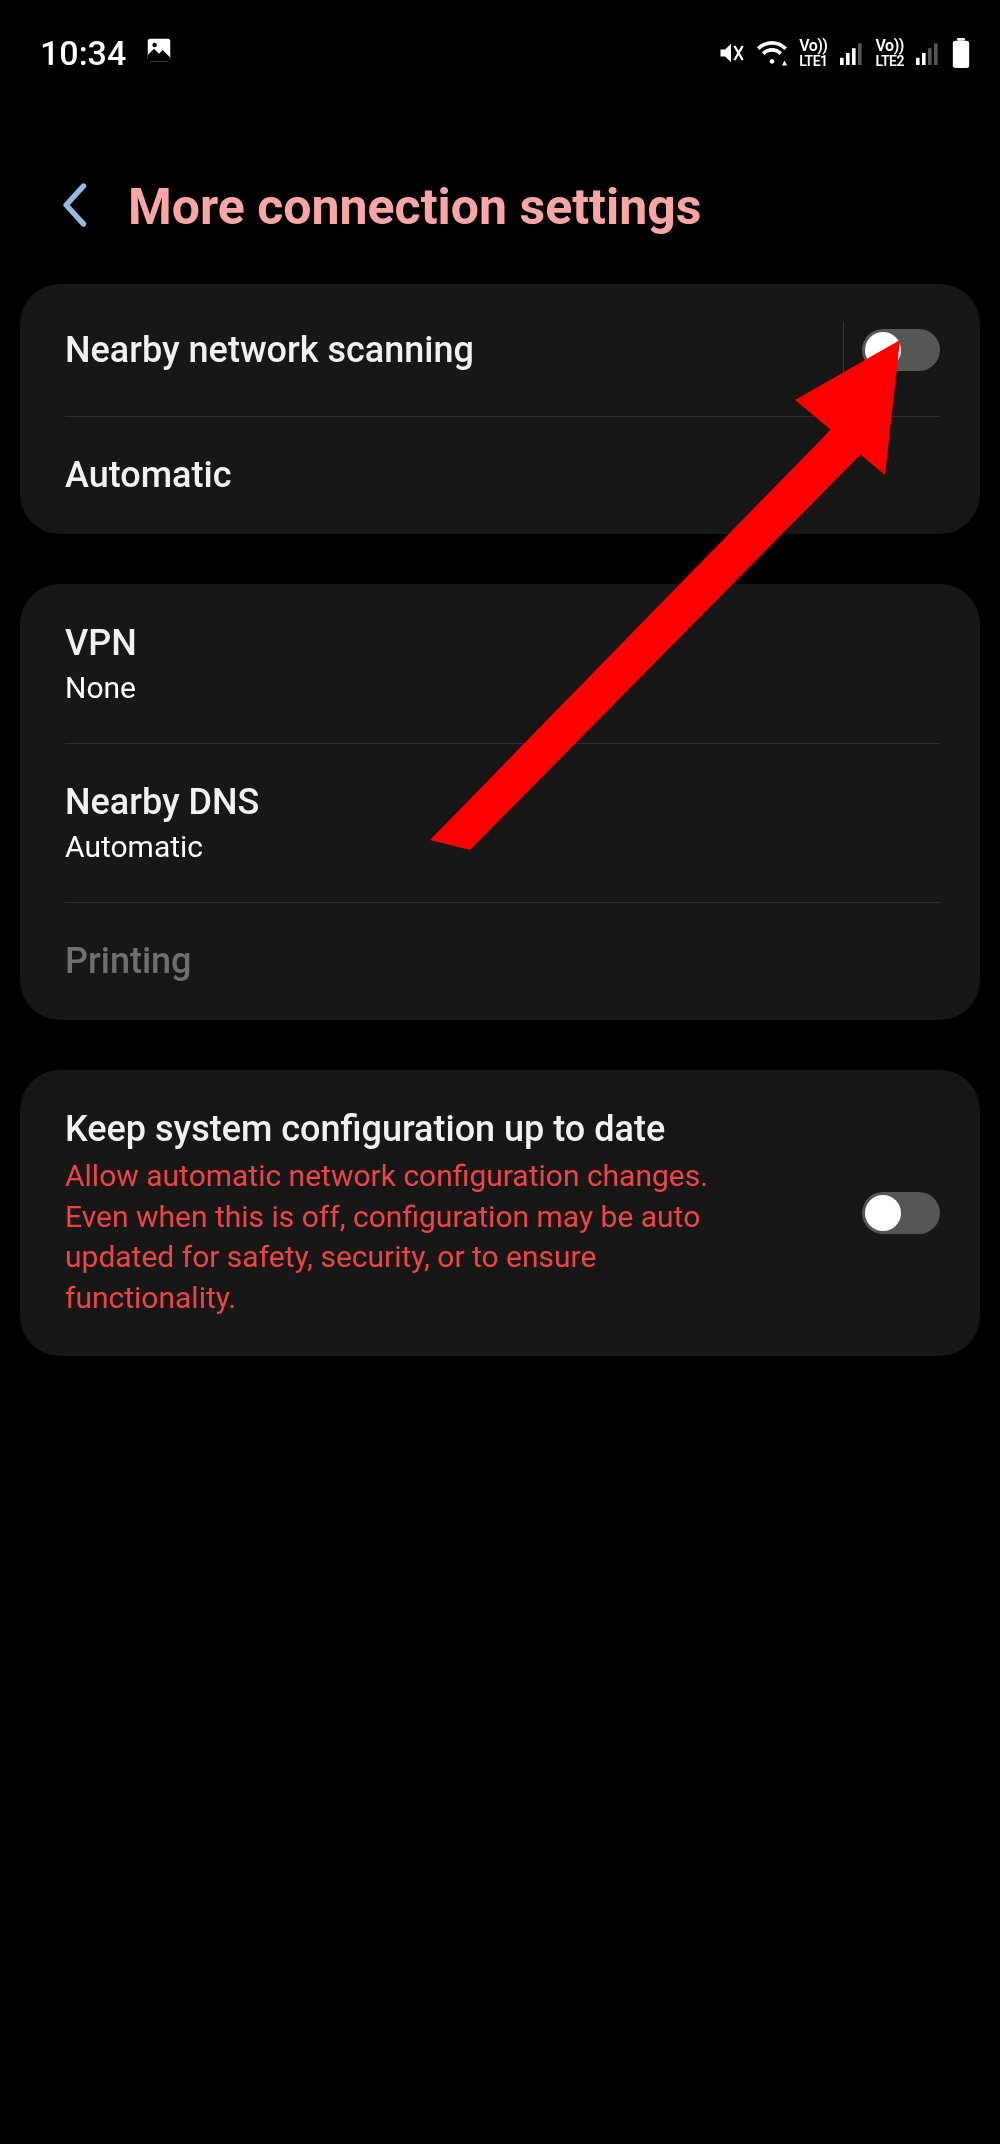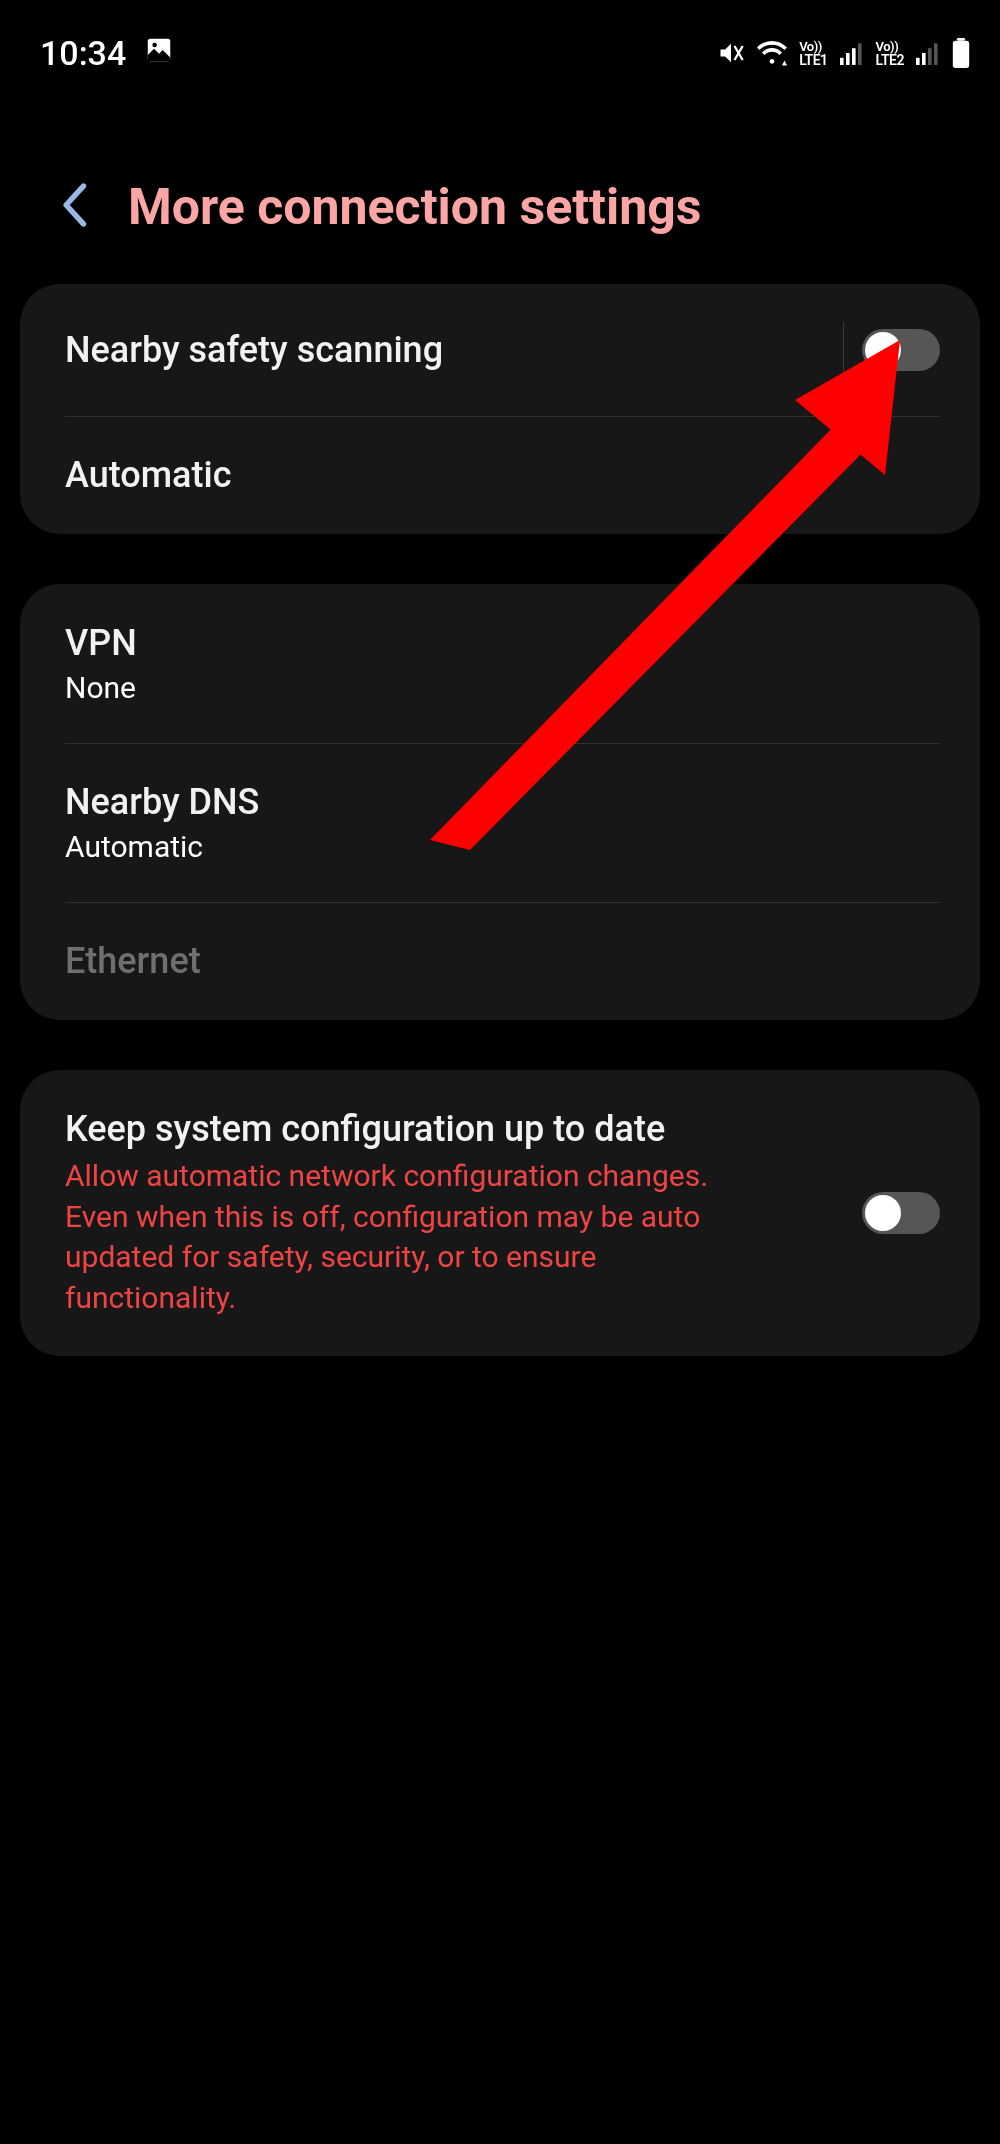--- a/index.html
+++ b/index.html
@@ -39,21 +39,21 @@
   .status-right svg { display: block; }
   .lte-block {
     display: flex;
     flex-direction: column;
     align-items: flex-start;
     line-height: 1;
     font-size: 14px;
     font-weight: 600;
     letter-spacing: -0.5px;
   }
-  .lte-block .vo { font-size: 13px; }
+  .lte-block .vo { font-size: 16px; }
 
   
   .header {
     display: flex;
     align-items: center;
     gap: 40px;
     padding: 90px 60px 48px 60px;
   }
   .header-title {
     font-size: 50px;
@@ -211,21 +211,21 @@
       <path d="M14 2 L3 14 L14 26" stroke="#9ab8e6" stroke-width="3.5" stroke-linecap="round" stroke-linejoin="round"></path>
     </svg>
   </span>
   <span class="header-title">More connection settings</span>
 </div>
 
 <div class="card">
 
   <div class="row">
     <div class="row-text">
-      <span class="row-title">Nearby safety scanning</span>
+      <span class="row-title">Nearby network scanning</span>
     </div>
     <div class="toggle-wrap">
       <span class="toggle-sep"></span>
       <span class="toggle"></span>
     </div>
   </div>
 
   <div class="row">
     <div class="row-text">
       <span class="row-title">Automatic</span>
@@ -244,21 +244,21 @@
 
   <div class="row">
     <div class="row-text">
       <span class="row-title">Nearby DNS</span>
       <span class="row-sub">Automatic</span>
     </div>
   </div>
 
   <div class="row">
     <div class="row-text">
-      <span class="row-title disabled">Ethernet</span>
+      <span class="row-title disabled">Printing</span>
     </div>
   </div>
 </div>
 
 <div class="card">
 
   <div class="row">
     <div class="row-text">
       <span class="row-title">Keep system configuration up to date</span>
       <span class="row-desc">Allow automatic network configuration changes. Even when this is off, configuration may be auto updated for safety, security, or to ensure functionality.</span>

